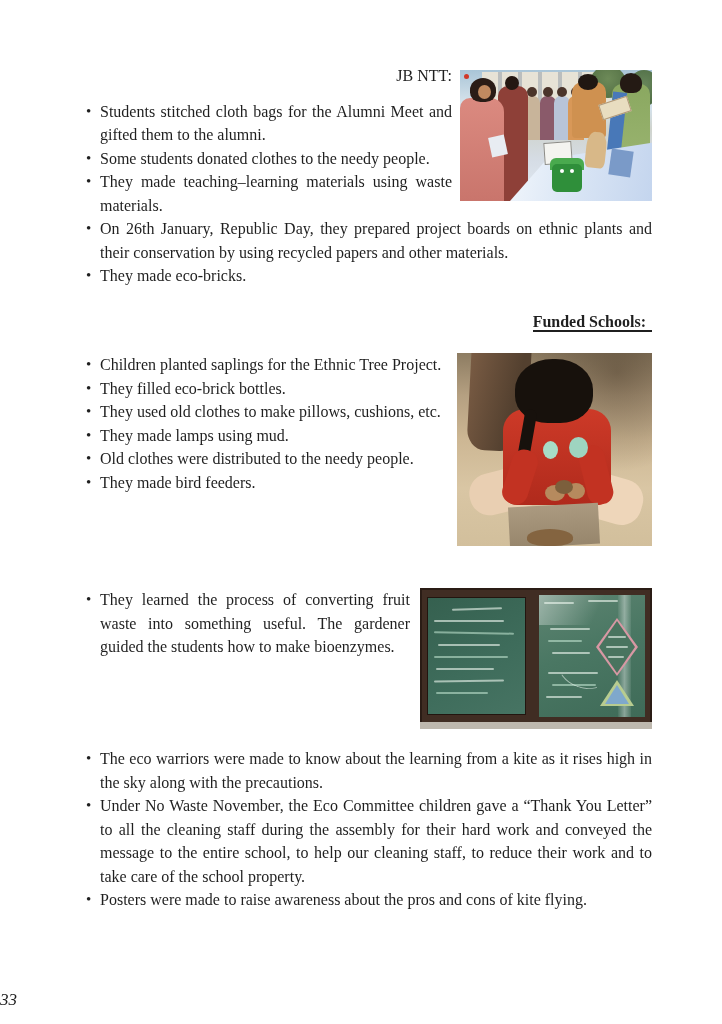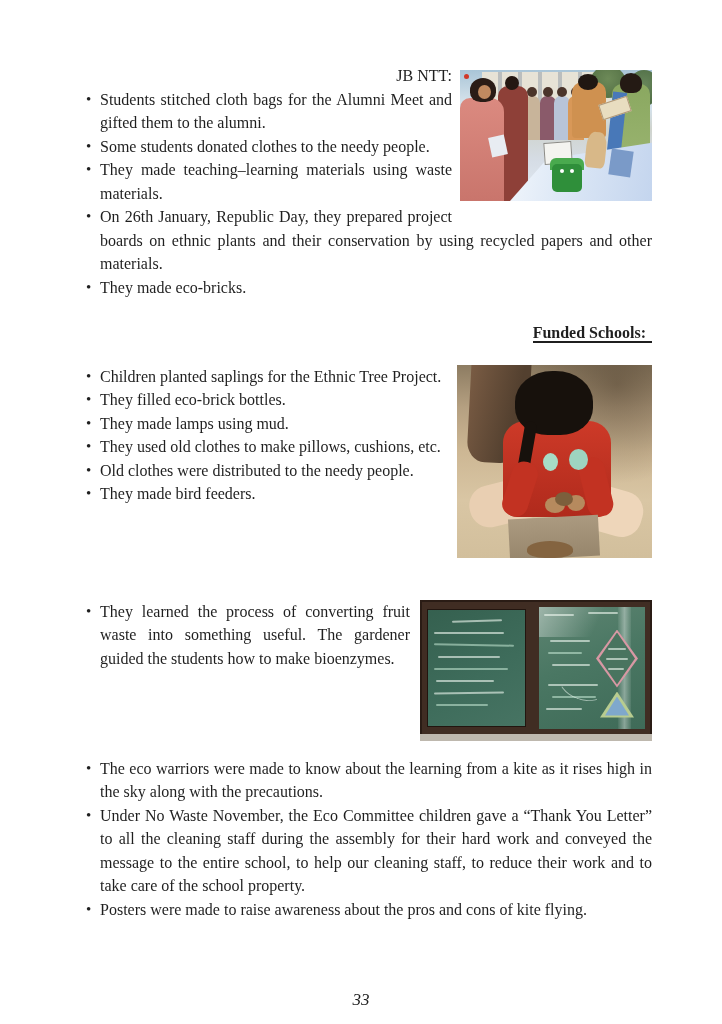--- a/index.html
+++ b/index.html
@@ -10,30 +10,30 @@
   .content {
     position:absolute; left:72px; top:64px; width:580px;
     font-size:16px; line-height:23.5px; text-align:justify;
   }
   section { position:relative; }
   section::after { content:""; display:block; clear:both; }
   .heading { text-align:right; }
   .hU {
     font-weight:bold; border-bottom:2px solid #1f1f1f; padding-right:6px;
   }
-  ul.blist { margin:0 0 0 0; padding:0 0 0 28px; list-style:none; }
+  ul.blist { margin:12px 0 0 0; padding:0 0 0 28px; list-style:none; }
   ul.blist li { position:relative; }
   ul.blist li::before { content:"\2022"; position:absolute; left:-14px; font-size:15px; }
   .sec2 { margin-top:22px; }
   .sec2 .heading { margin-bottom:20px; }
   .sec3 { margin-top:36px; }
   .sec4 { margin-top:10px; }
   .page-number {
     position:absolute; left:0; bottom:14px; width:100%;
-    text-align:center; font-style:italic; font-size:17px;
+    font-style:italic; font-size:17px;
   }
 
   
   .photo { float:right; position:relative; overflow:hidden; }
   .photo div { position:absolute; }
   .photo1 { width:192px; height:131px; margin:6px 0 8px 8px;
     background:linear-gradient(180deg,#b4cbda 0%,#d4e1ea 30%,#cfd3cd 45%,#d6dde6 70%,#e2eaf3 100%); }
   .p1-sky { left:0; top:0; width:100%; height:34px; background:linear-gradient(#a9c5d7,#d8e4ec); }
   .p1-building { left:22px; top:2px; width:128px; height:34px;
     background:repeating-linear-gradient(90deg, rgba(150,160,170,0) 0 16px, rgba(150,160,170,.55) 16px 20px), #e7e3d6; }
@@ -168,22 +168,22 @@
           <div class="p2-slab"></div>
           <div class="p2-handL"></div>
           <div class="p2-handR"></div>
           <div class="p2-mudball"></div>
           <div class="p2-mud2"></div>
         </div>
         <ul class="blist">
 
         <li class="bullet">Children planted saplings for the Ethnic Tree Project.</li>
             <li class="bullet">They filled eco-brick bottles.</li>
+            <li class="bullet">They used old clothes to make pillows, cushions, etc.</li>
             <li class="bullet">They made lamps using mud.</li>
-            <li class="bullet">They used old clothes to make pillows, cushions, etc.</li>
             <li class="bullet">Old clothes were distributed to the needy people.</li>
             <li class="bullet">They made bird feeders.</li>
           </ul>
       </div>
     </section>
 
     <section class="sec3">
       <div class="photo photo3">
         <div class="p3-bL"></div>
         <div class="p3-bR"></div>

